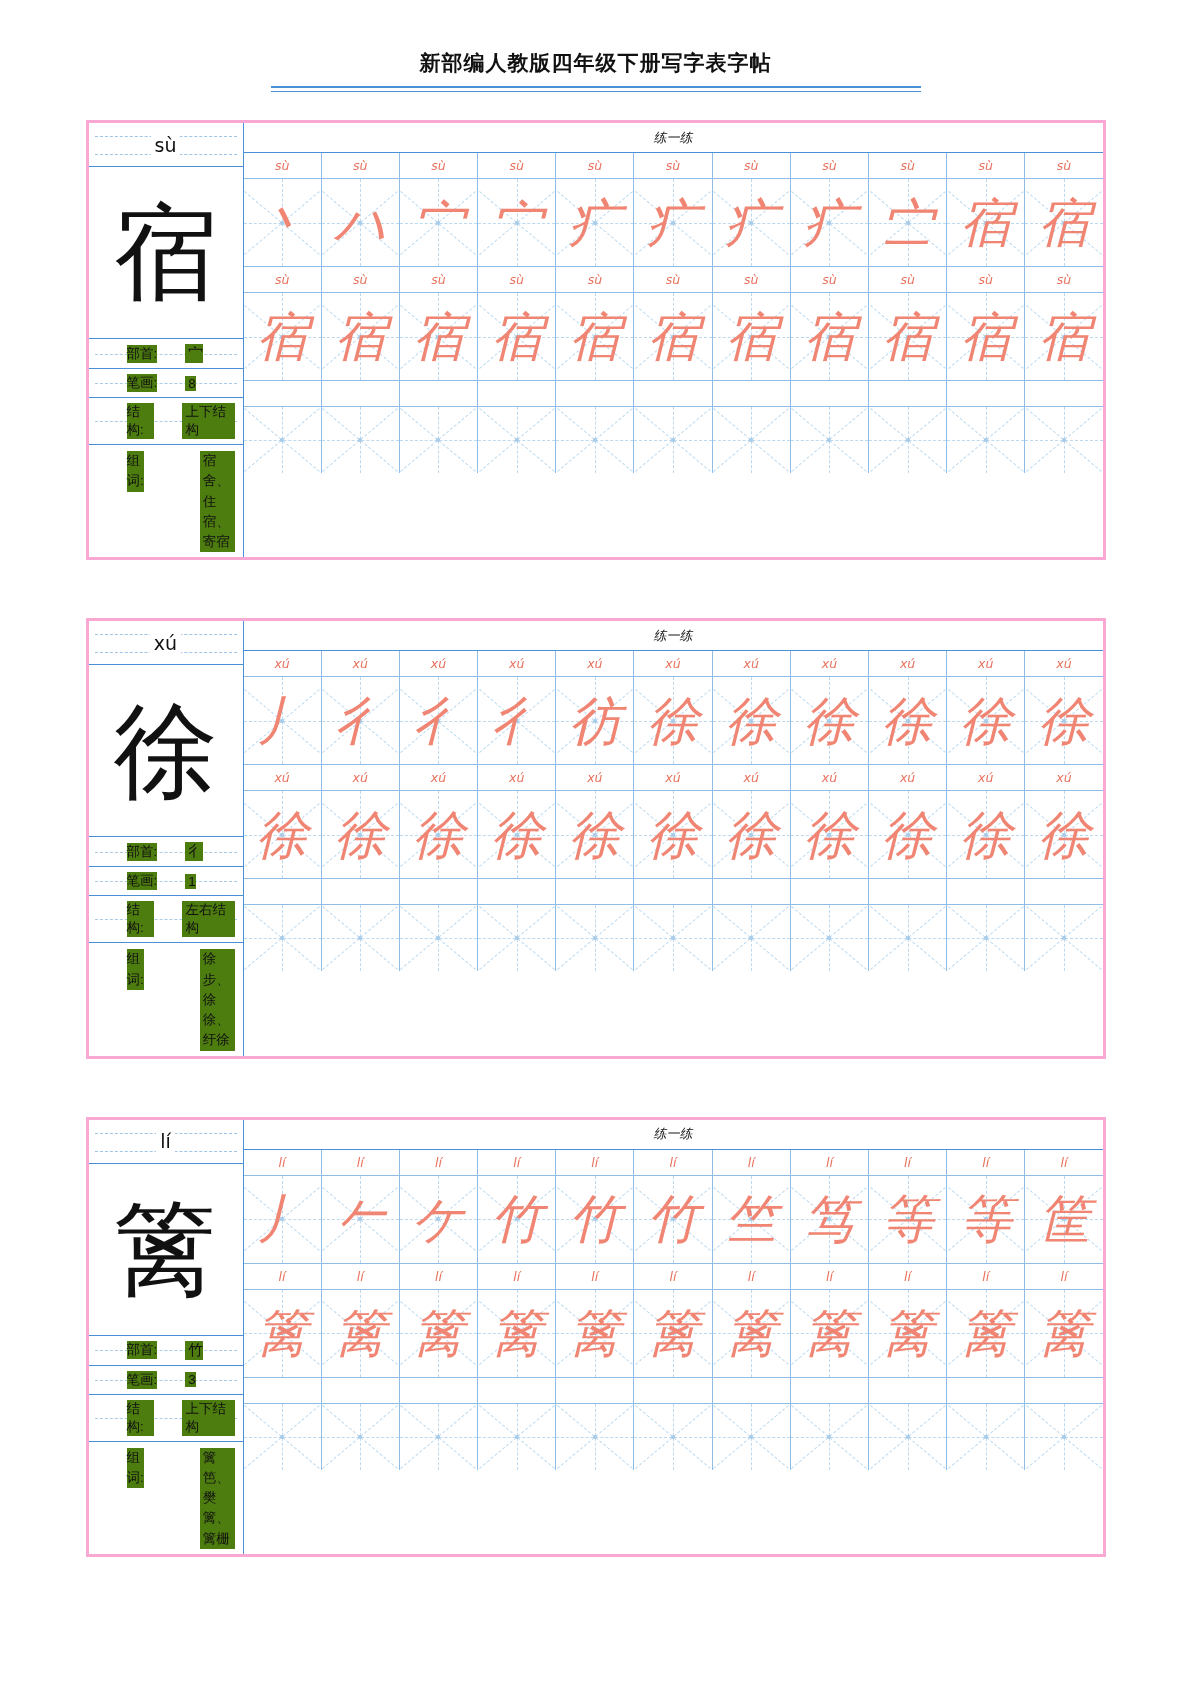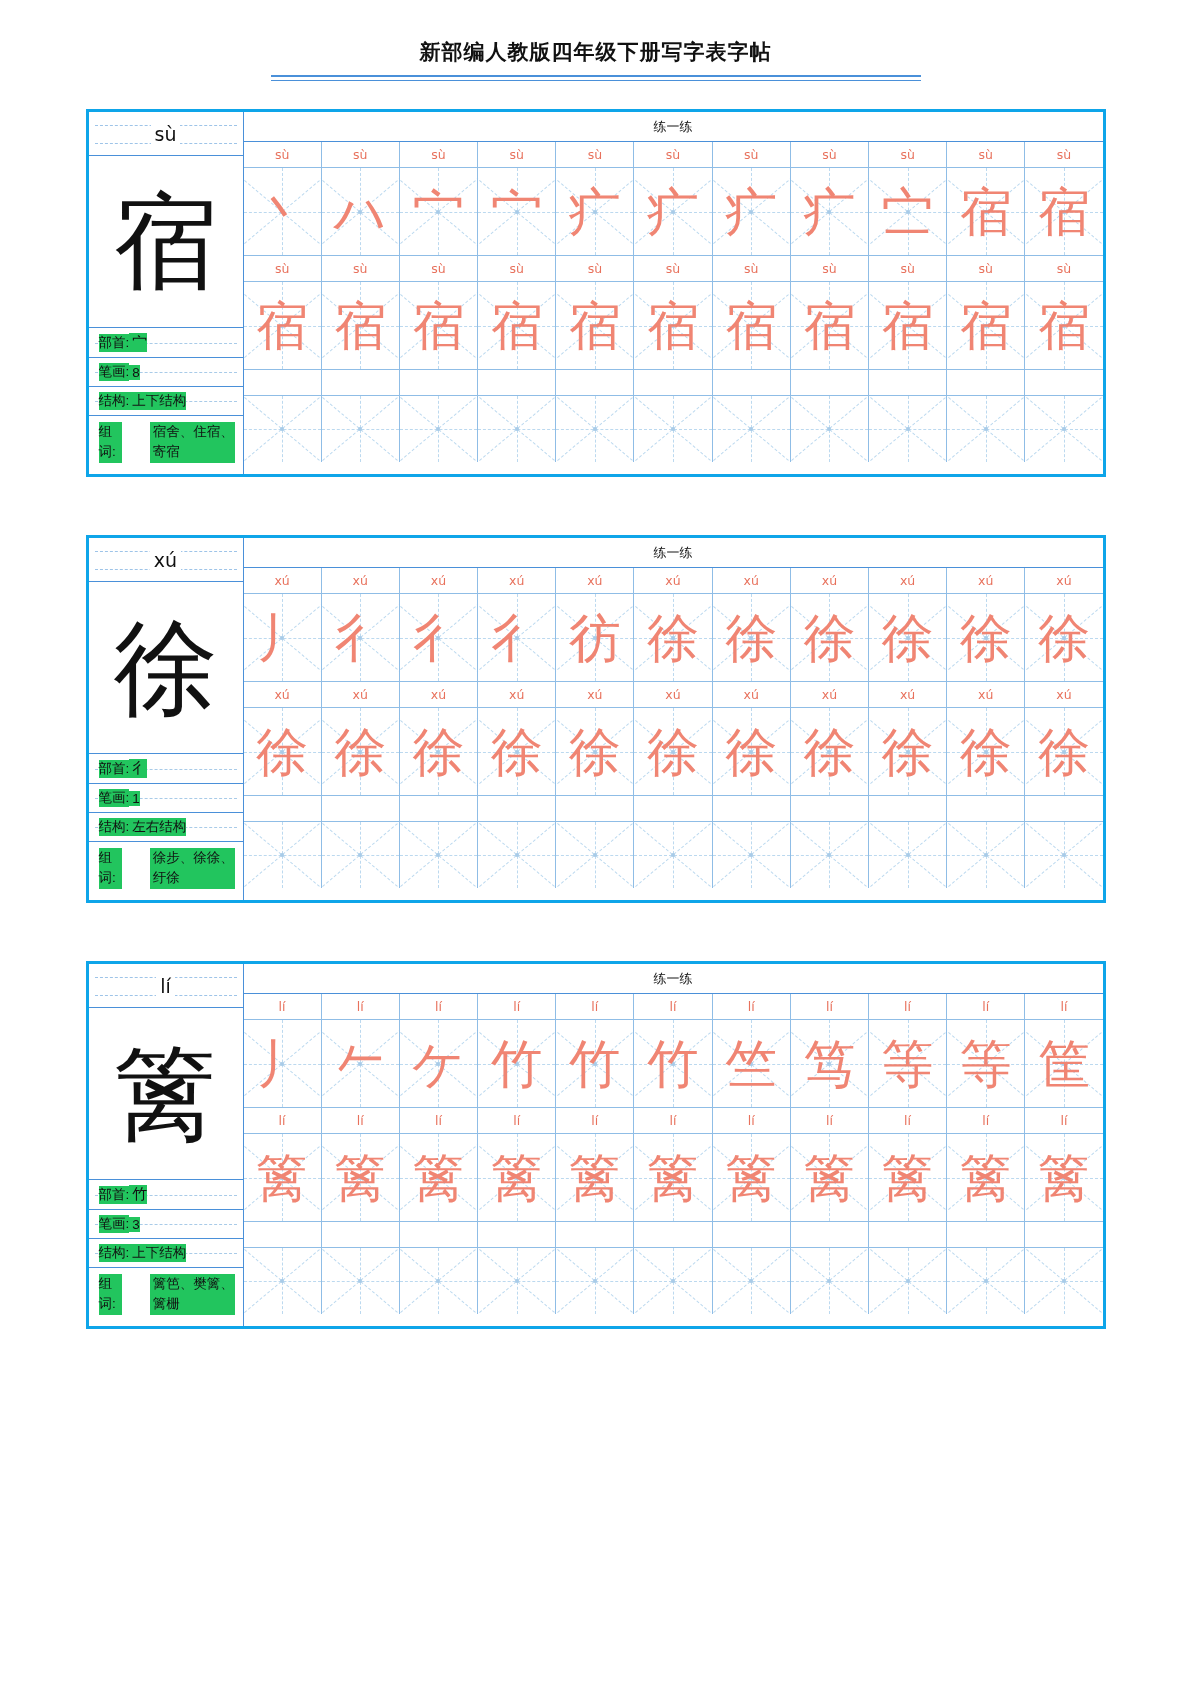--- a/index.html
+++ b/index.html
@@ -12,21 +12,21 @@
     height: 1684px;
     font-family: "Liberation Sans", sans-serif;
     color: #000;
     position: relative;
   }
   .page {
     width: 1191px;
     height: 1684px;
     position: relative;
     box-sizing: border-box;
-    padding: 0;
+    padding: 11px;
   }
   
   .header {
     padding-top: 38px;
     text-align: center;
   }
   .header-title {
     font-family: "DejaVu Serif", serif;
     font-size: 21px;
     font-weight: bold;
@@ -47,21 +47,21 @@
     margin-top: 3px;
   }
 
   
   .cards {
     margin: 0 auto;
     width: 1020px;
     padding-top: 28px;
   }
   .card {
-    border: 3px solid #0ea5e9;
+    border: 3px solid #f9a8d4;
     box-sizing: border-box;
     margin-bottom: 58px;
     display: flex;
     background: #fff;
   }
   
   .info-col {
     width: 155px;
     flex: 0 0 155px;
     border-right: 1px solid #4a90d9;
@@ -120,41 +120,42 @@
     position: relative;
     color: #111;
   }
   .meta-row .dash {
     position: absolute;
     left: 6px; right: 6px;
     top: 50%;
     border-top: 1px dashed #a9cbe8;
   }
   .meta-row span.lbl, .meta-row span.val {
-    position: relative; z-index: 2; background: #22c55e;
+    position: relative; z-index: 2; background: #4d7c0f; margin-left: 28px;
   }
   .meta-row span.val { padding-left: 3px; }
   .meta-row.words {
     border-bottom: none;
     align-items: flex-start;
     line-height: 1.5;
     min-height: 58px;
     padding-top: 6px;
     gap: 28px;
   }
   .radical-val {
     font-family: "DejaVu Serif", serif;
     font-size: 15px;
   }
 
   
   .practice-col {
     flex: 1 1 auto;
     display: flex;
     flex-direction: column;
+    font-style: italic;
   }
   .practice-title {
     height: 30px;
     border-bottom: 1px solid #4a90d9;
     display: flex;
     align-items: center;
     justify-content: center;
     font-size: 13px;
     color: #111;
     box-sizing: border-box;

